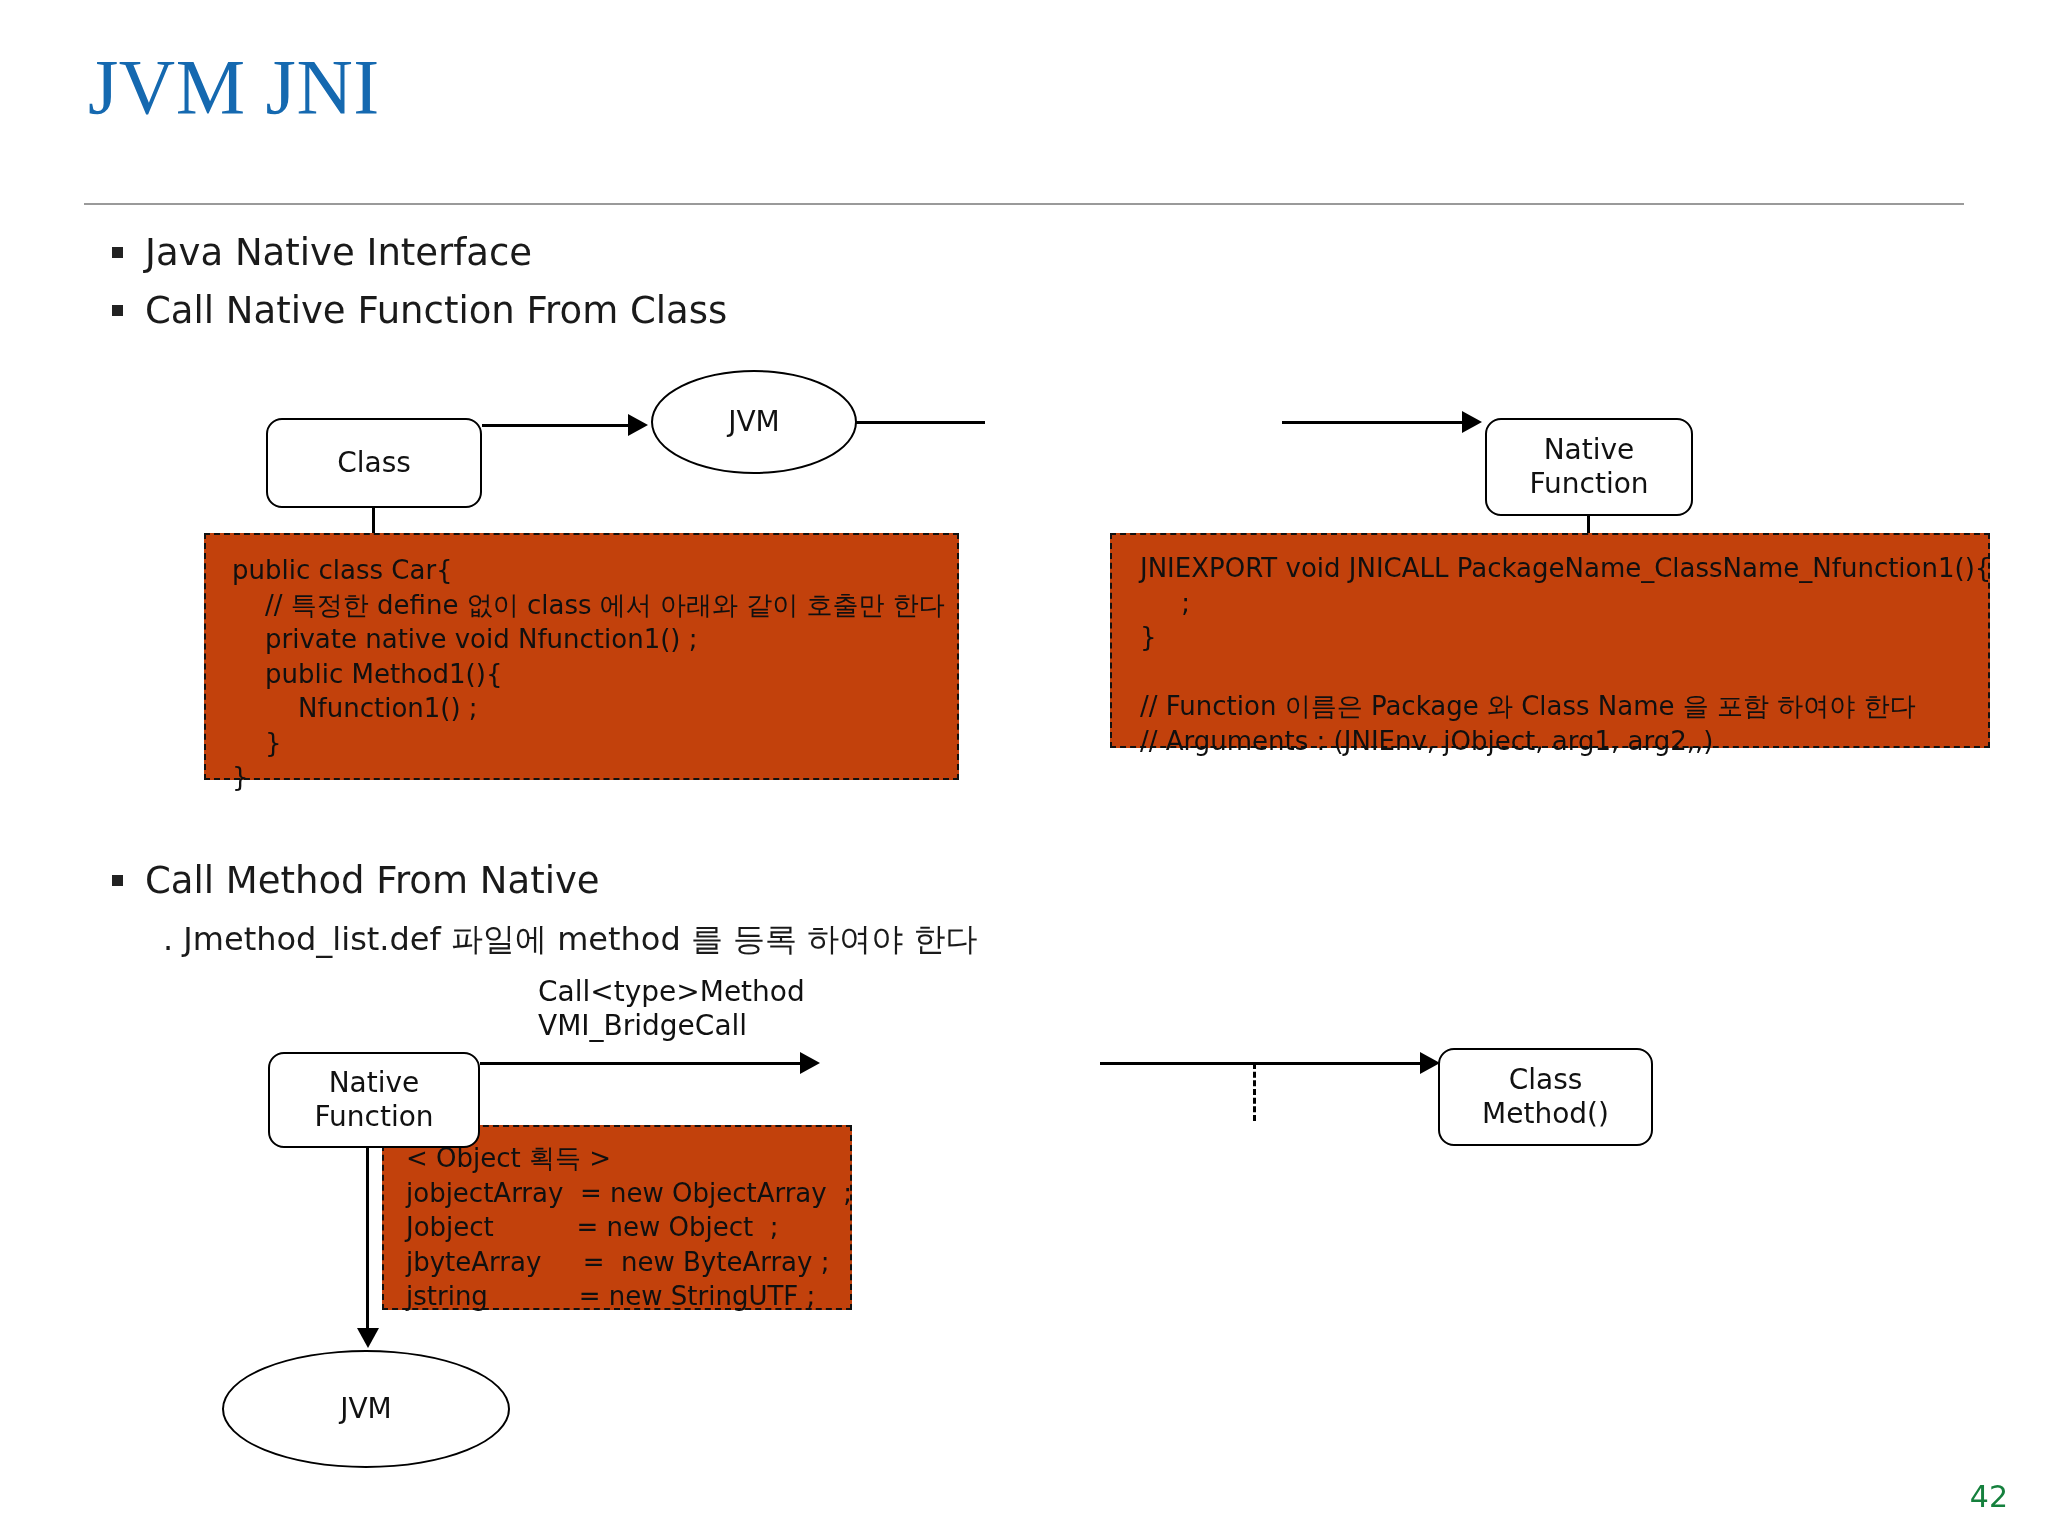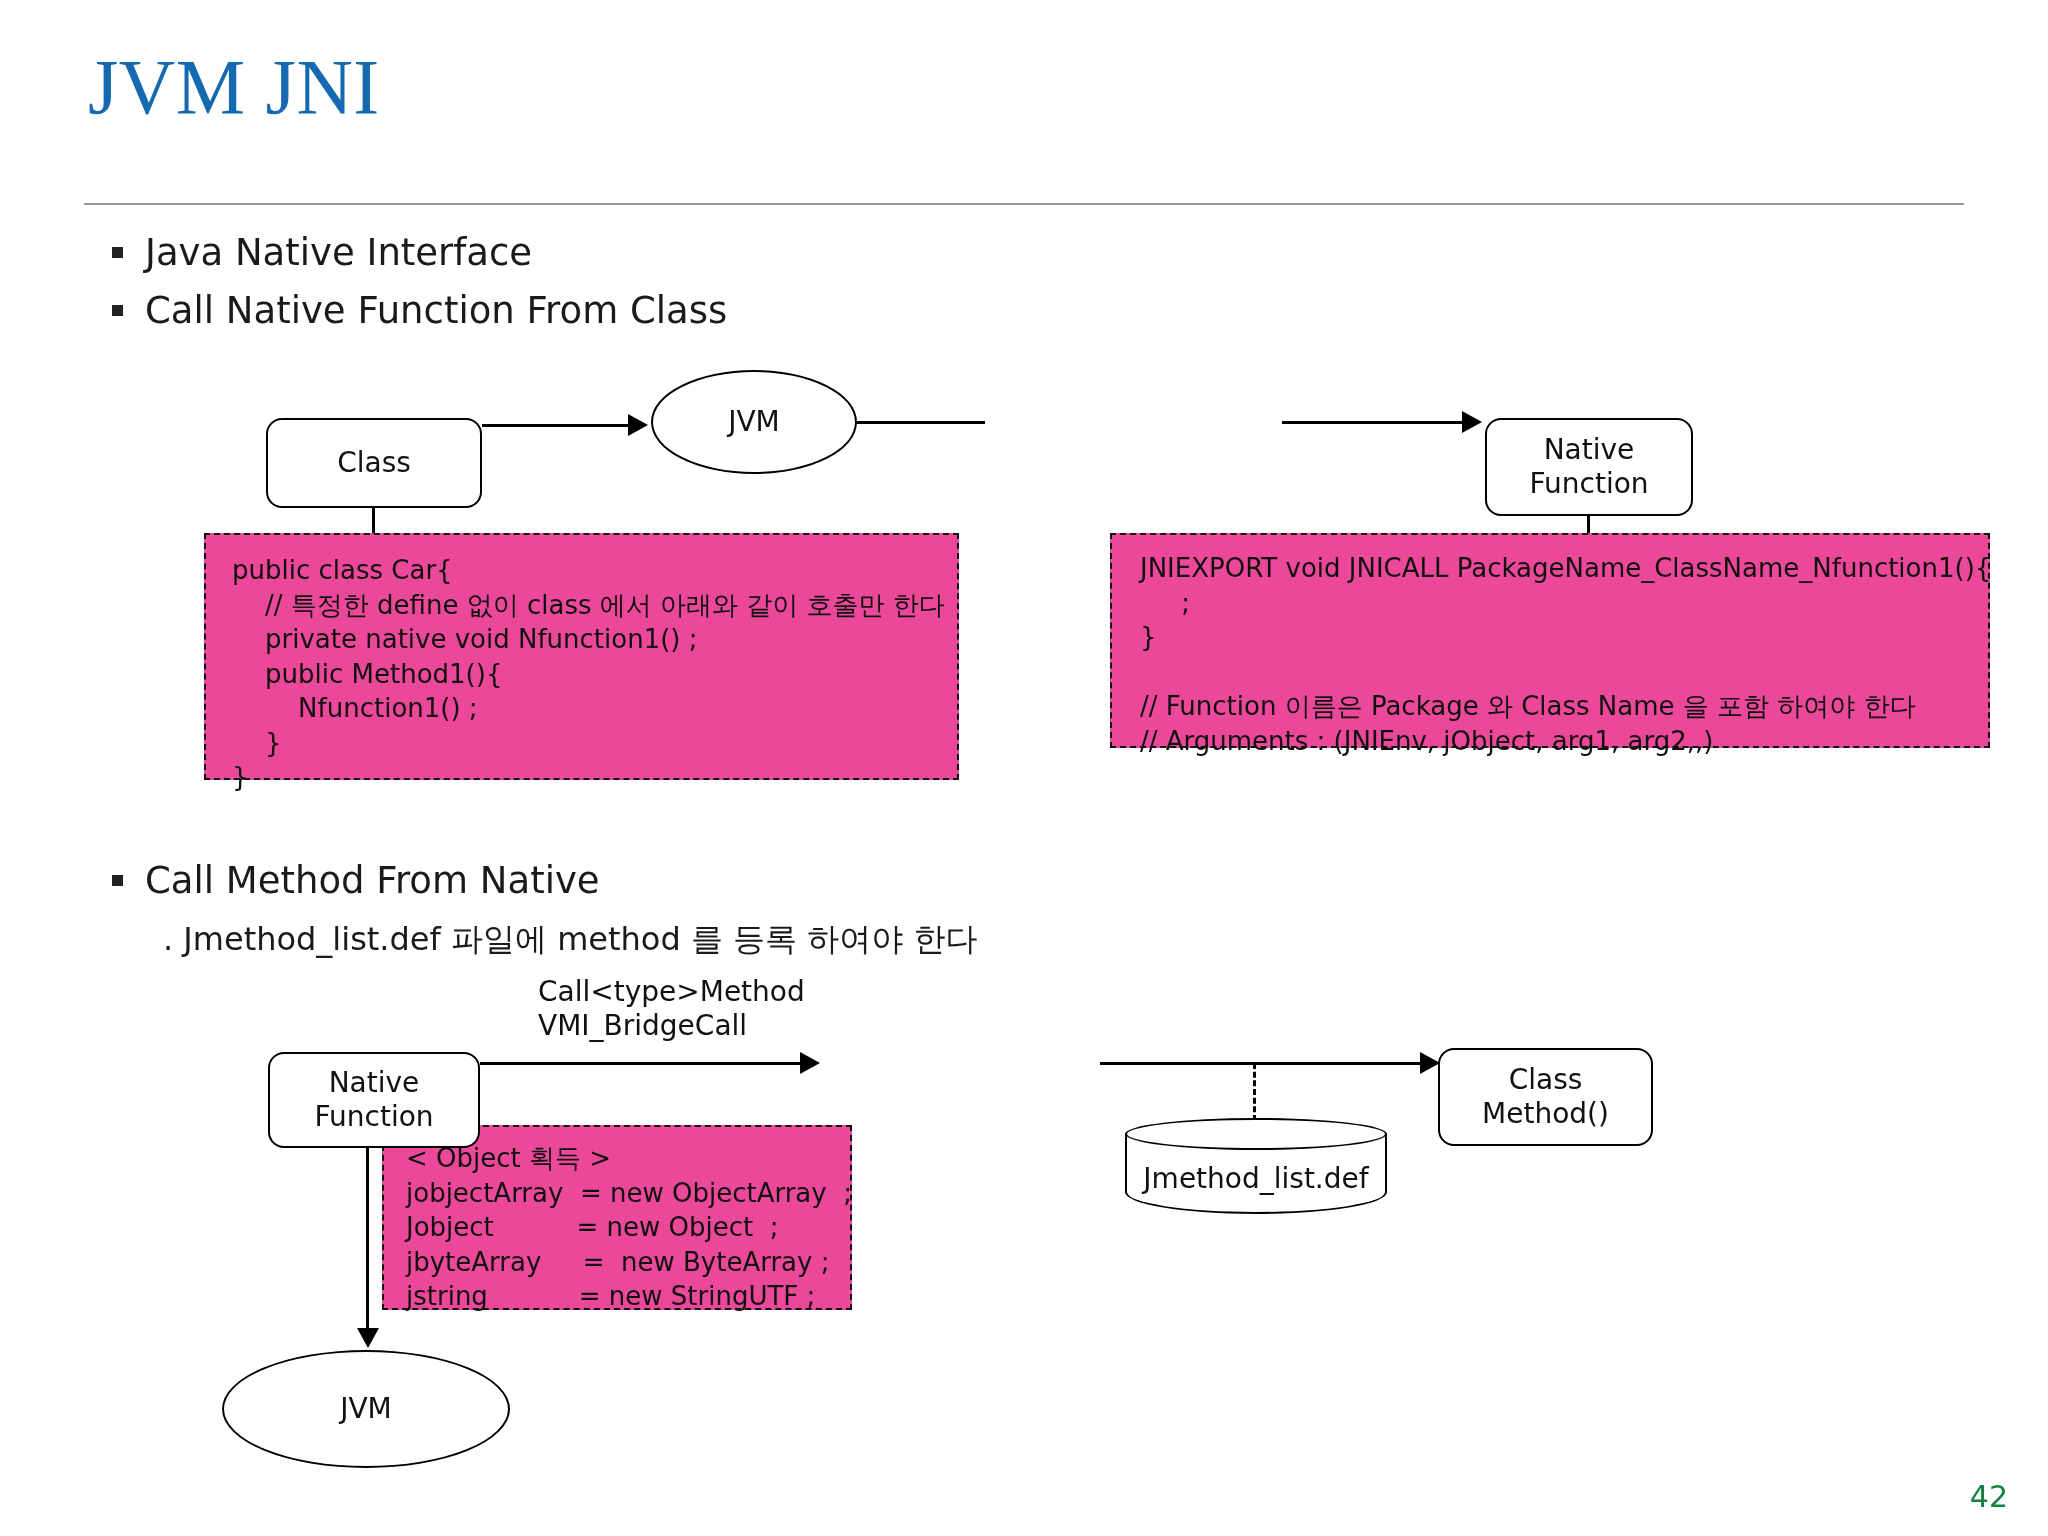--- a/index.html
+++ b/index.html
@@ -149,21 +149,21 @@
     width: 0;
     border-left: 3px dashed #000000;
     z-index: 1;
   }
 
   
   .codebox {
     position: absolute;
     box-sizing: border-box;
     border: 2.5px dashed #111111;
-    background: #ec4899;
+    background: #c2410c;
     z-index: 2;
   }
   .codebox pre {
     margin: 0;
     font-family: "DejaVu Sans", "Liberation Sans", sans-serif;
     font-size: 26px;
     line-height: 1.33;
     color: #101010;
     white-space: pre;
   }
@@ -262,25 +262,20 @@
 
 
   <div class="line-h" style="left:1100px; top:1062px; width:325px;"></div>
   <div class="arrow-r" style="left:1420px; top:1052px;"></div>
 
   <div class="node rounded" style="left:1438px; top:1012px; width:215px; height:98px; white-space:pre-line;">Class
 Method()</div>
 
   <div class="line-v-dashed" style="left:1253px; top:1063px; height:58px;"></div>
 
-  <div class="cylinder" style="left:1125px; top:1118px; width:262px; height:100px;">
-    <div class="cyl-body" style="top:16px; height:80px;"></div>
-    <div class="cyl-top" style="top:0; height:32px;"></div>
-    <div class="cyl-label" style="top:44px;">Jmethod_list.def</div>
-  </div>
 
   <div class="line-v" style="left:366px; top:1112px; height:222px;"></div>
   <div class="arrow-d" style="left:357px; top:1328px;"></div>
 
   <div class="codebox" style="left:382px; top:1125px; width:470px; height:185px;">
     <pre style="padding:14px 0 0 22px;">&lt; Object 획득 &gt;
 jobjectArray  = new ObjectArray  ;
 Jobject          = new Object  ;
 jbyteArray     =  new ByteArray ;
 jstring           = new StringUTF ;</pre>

